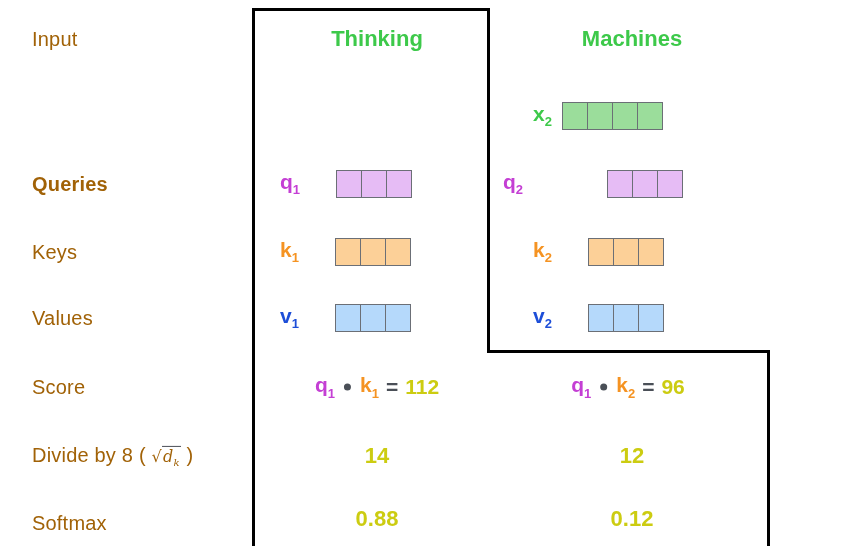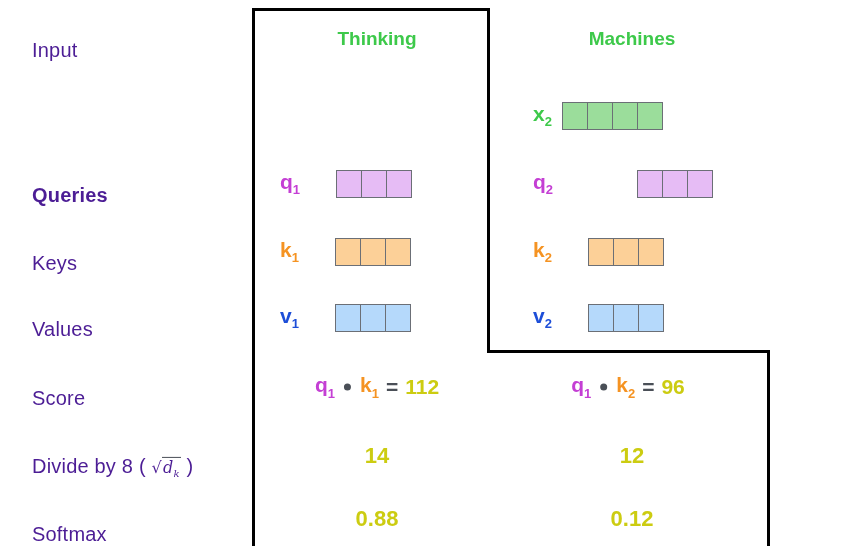--- a/index.html
+++ b/index.html
@@ -51,46 +51,45 @@
     width: 232px;
     height: 9px;
     background: #ffffff;
     pointer-events: none;
   }
 
   
   .row-label {
     position: absolute;
     left: 32px;
-    color: #4c1d95;
+    color: #a16207;
     font-size: 20px;
     font-weight: 400;
     letter-spacing: 0.2px;
     white-space: nowrap;
     transform: translateY(-50%);
-    margin-top: 11px;
   }
   .mathfrac {
     font-family: "DejaVu Serif", serif;
     font-style: italic;
     font-size: 16px;
   }
   .mathfrac .radicand {
     border-top: 1px solid #4a4f57;
     padding: 0 1px 0 1px;
   }
   .mathfrac sub {
     font-size: 10px;
   }
 
   
   .col-head {
     position: absolute;
     color: #3dc94a;
-    font-size: 19px;
+    font-size: 22px;
     font-weight: bold;
     transform: translate(-50%, -50%);
     white-space: nowrap;
   }
 
   
   .vec {
     position: absolute;
     display: flex;
     align-items: center;
@@ -227,21 +226,21 @@
   <div class="vec" style="left:533px; top:116px;">
     <span class="vec-label t-green"><span>x</span><sub>2</sub></span>
     <span class="cells">
       <span class="cell c-green"></span>
       <span class="cell c-green"></span>
       <span class="cell c-green"></span>
       <span class="cell c-green"></span>
     </span>
   </div>
 
-  <div class="vec" style="left:533px; top:184px;gap:48px;">
+  <div class="vec" style="left:503px; top:184px;gap:48px;">
     <span class="vec-label t-purple"><span>q</span><sub>2</sub></span>
     <span class="cells" style="margin-left:26px;">
       <span class="cell c-purple"></span>
       <span class="cell c-purple"></span>
       <span class="cell c-purple"></span>
     </span>
   </div>
 
   <div class="vec" style="left:533px; top:252px;">
     <span class="vec-label t-orange"><span>k</span><sub>2</sub></span>

